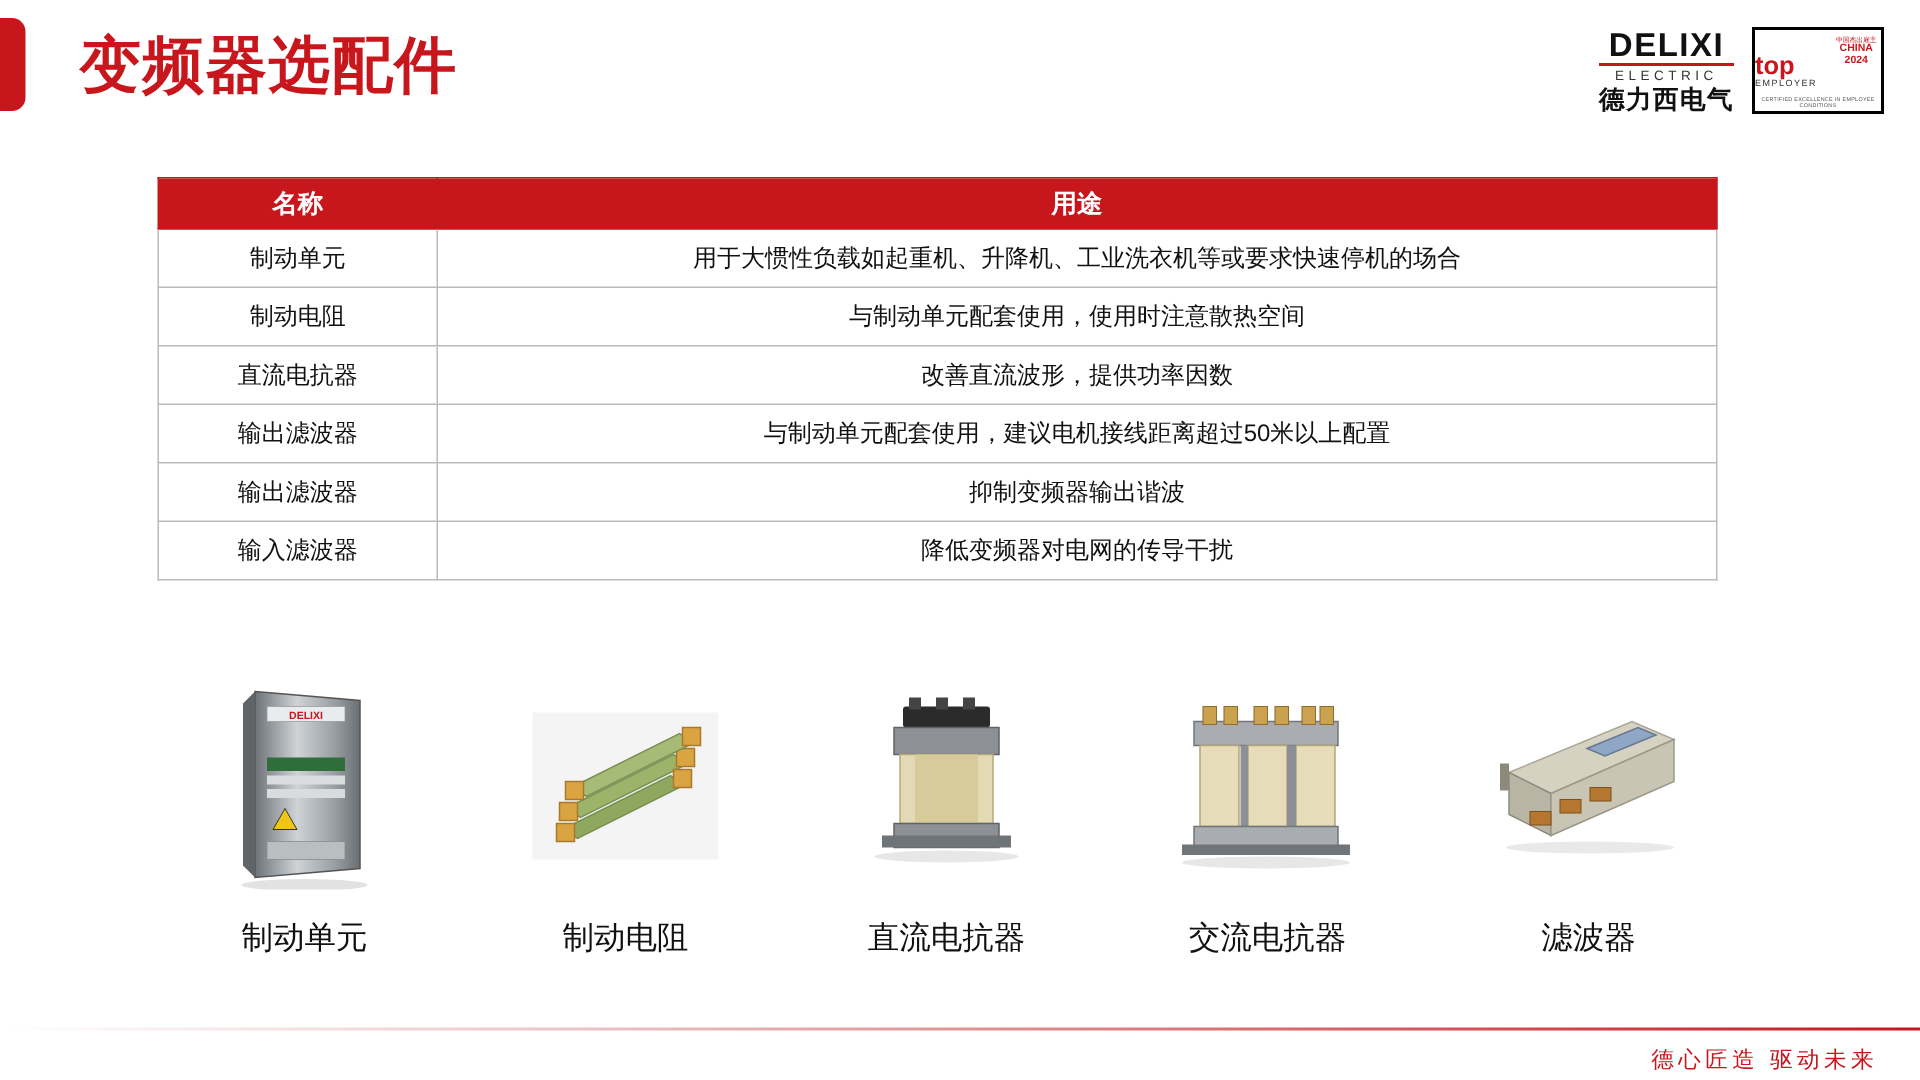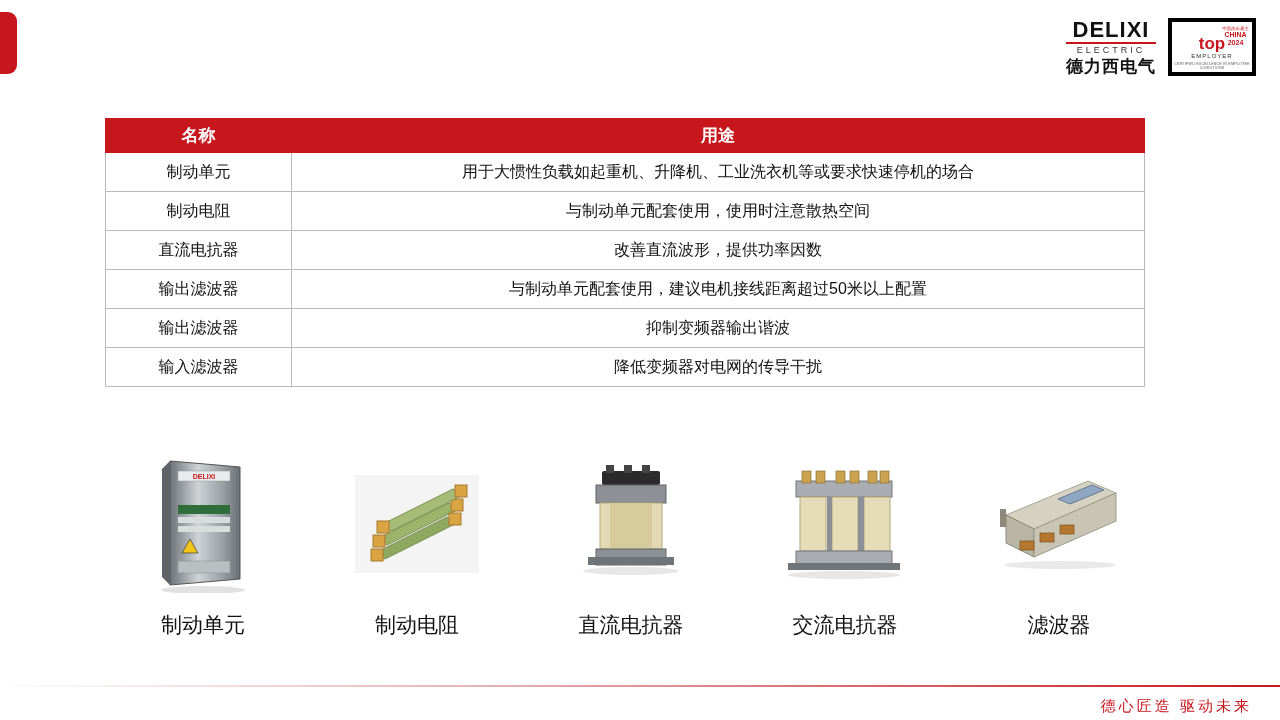--- a/index.html
+++ b/index.html
@@ -27,22 +27,22 @@
   .logo-area { position: absolute; right: 24px; top: 18px; display: flex; align-items: center; gap: 8px; }
   .delixi-logo { text-align: center; line-height: 1; padding-right: 4px; }
   .delixi-logo .dl-main {
     font-size: 22px; font-weight: bold; color: #111; letter-spacing: 1px;
     border-bottom: 2px solid #c8161d; padding-bottom: 1px;
   }
   .delixi-logo .dl-sub { font-size: 9px; color: #333; letter-spacing: 3px; margin-top: 2px; }
   .delixi-logo .dl-cn { font-size: 17px; font-weight: bold; color: #111; letter-spacing: 1px; margin-top: 3px; text-align: right; }
 
   .top-employer {
-    width: 88px; height: 58px; border: 4px solid #000000; background: #fff;
-    display: flex; flex-direction: column; align-items: center; justify-content: center;
+    width: 88px; height: 58px; border: 2px solid #000000; background: #fff;
+    display: flex; flex-direction: column; justify-content: center;
     position: relative;
   }
   .te-top { font-size: 17px; font-weight: bold; color: #c8161d; line-height: 1; }
   .te-emp { font-size: 6px; color: #333; letter-spacing: 1px; margin-top: 1px; }
   .te-right {
     position: absolute; right: 3px; top: 4px; text-align: center; line-height: 1.15;
   }
   .te-cn { font-size: 4.5px; color: #c8161d; }
   .te-china { font-size: 7px; font-weight: bold; color: #c8161d; }
   .te-year { font-size: 7px; font-weight: bold; color: #c8161d; }
@@ -83,20 +83,21 @@
     letter-spacing: 3px;
   }
 </style>
 </head>
 <body>
 
 <div class="slide">
 
   <div class="title-bar">
     <div class="title-marker"></div>
+    <div class="slide-title">变频器选配件</div>
   </div>
 
   <div class="logo-area">
     <div class="delixi-logo">
       <div class="dl-main">DELIXI</div>
       <div class="dl-sub">ELECTRIC</div>
       <div class="dl-cn">德力西电气</div>
     </div>
     <div class="top-employer">
       <div class="te-right">

